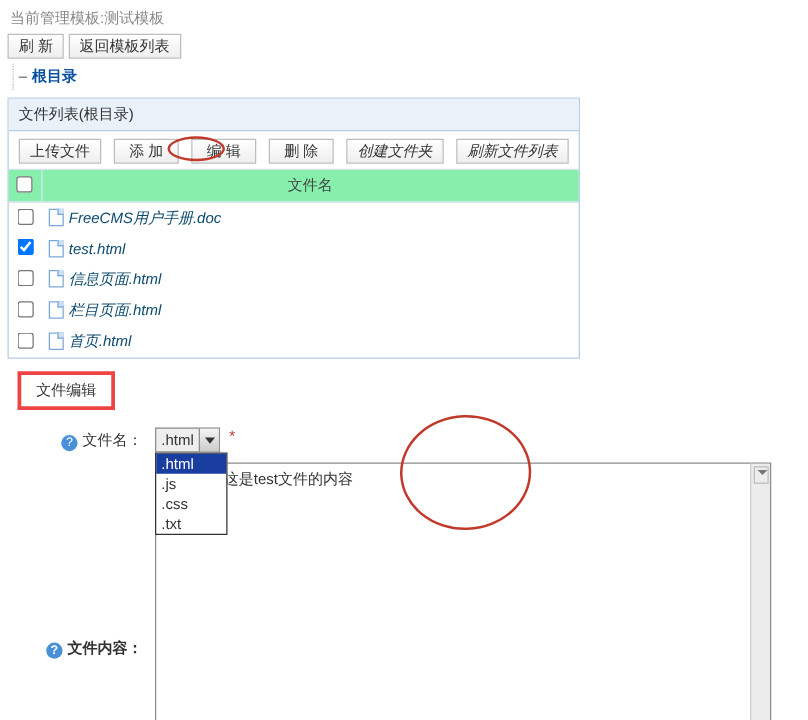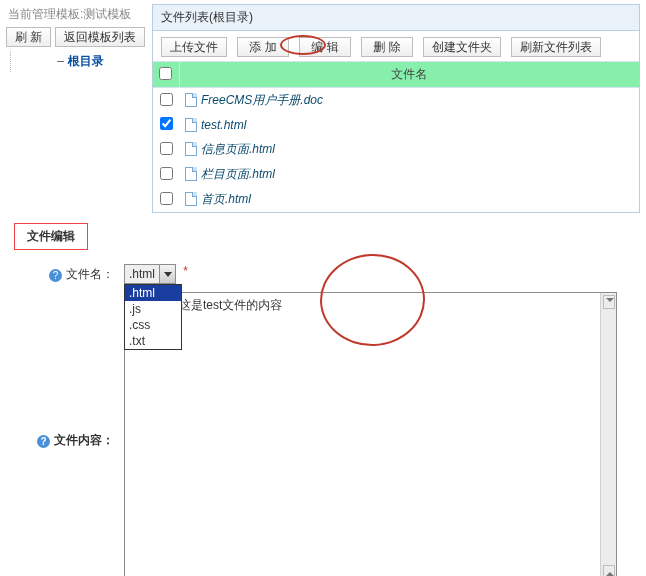--- a/index.html
+++ b/index.html
@@ -10,20 +10,21 @@
     background: #fff;
     width: 646px;
     position: relative;
   }
   
   .top-area {
     display: flex;
     align-items: flex-start;
     padding: 4px 6px 0 6px;
     gap: 6px;
+    flex-direction: column;
   }
   .left-nav {
     width: 140px;
     flex-shrink: 0;
   }
   .left-nav .template-label { color: #888; font-size: 12px; padding: 2px 0 4px 2px; }
   .btn {
     display: inline-block;
     border: 1px solid #bdbdbd;
     background: linear-gradient(#fff,#eee);
@@ -33,21 +34,20 @@
     user-select: none;
     line-height: 16px;
   }
   .left-nav .nav-buttons { margin-bottom: 4px; }
   .tree-root {
     color: #0a50a1;
     font-weight: bold;
     margin-left: 4px;
     padding: 2px 0 2px 4px;
     border-left: 1px dotted #bbb;
-    text-align: center;
   }
   .tree-root .dash { color: #555; margin-right: 4px; font-weight: normal; }
 
   .file-panel {
     flex: 1;
     border: 1px solid #b7cde4;
     background: #fff;
   }
   .file-panel-head {
     background: #e9f1f9;
@@ -56,21 +56,21 @@
     font-weight: normal;
     color: #333;
   }
   .toolbar {
     padding: 6px 8px 4px 8px;
     display: flex;
     gap: 10px;
     position: relative;
   }
   .toolbar .btn { min-width: 52px; text-align: center; }
-  .toolbar .wide { min-width: 72px; }
+  .toolbar .wide { min-width: 72px; font-style: italic; }
 
   .highlight-ellipse-sm {
     position: absolute;
     border: 2px solid #c0392b;
     border-radius: 50%;
     pointer-events: none;
   }
 
   .file-table {
     width: 100%;
@@ -109,24 +109,24 @@
     border-left: 1px solid #7aa8d6;
     border-bottom: 1px solid #7aa8d6;
   }
   .file-link { color: #0c4a6e; cursor: pointer; font-style: italic; }
 
   
   .editor {
     margin: 10px 6px 0 6px;
   }
   .sect-title {
-    border: 1px solid #ef4444;
+    border: 3px solid #ef4444;
     display: inline-block;
     padding: 4px 12px;
-    font-weight: bold;
+    font-weight: normal;
     background: #fff;
     margin-left: 8px;
     margin-bottom: 6px;
   }
   .form-row {
     display: flex;
     align-items: flex-start;
     margin: 8px 0;
   }
   .form-label {

